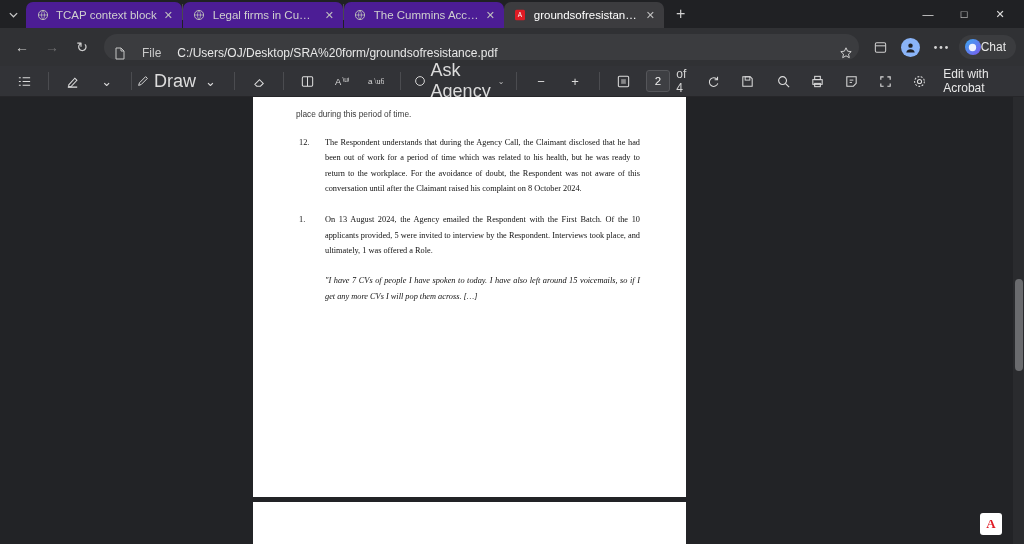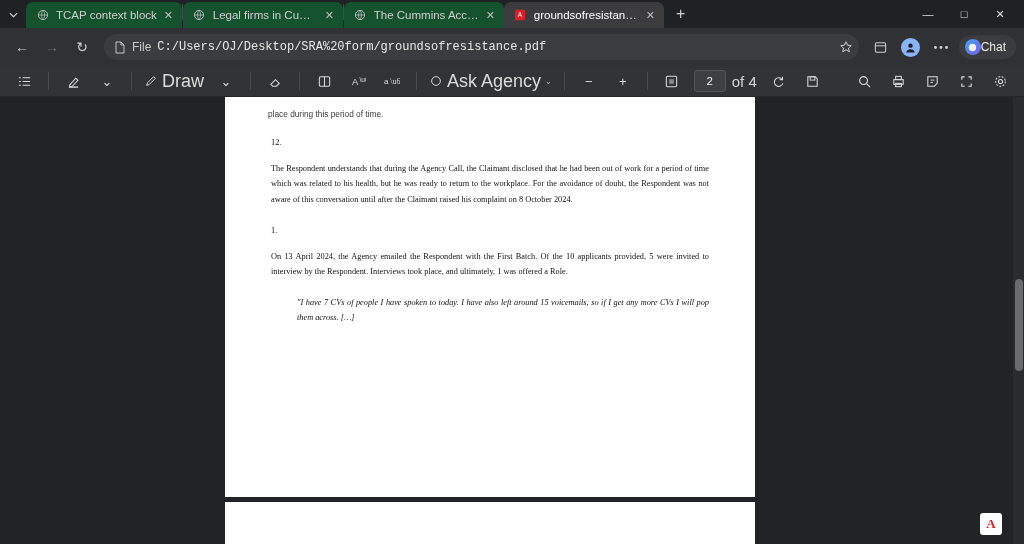--- a/index.html
+++ b/index.html
@@ -67,21 +67,21 @@
     height: 15px;
     display: flex;
     align-items: center;
     justify-content: center;
     font-size: 11px;
     color: #bfbfbf;
     flex: 0 0 auto;
     margin-left: 4px;
     border-radius: 50%;
   }
-  .tab.inactive { background: #14532d; }
+  .tab.inactive { background: #4c1d95; }
   .tab.active {
     background: #3c3c3f;
     color: #ffffff;
   }
   .tab-sep {
     width: 1px;
     height: 16px;
     background: #4a4a4d;
     align-self: center;
     margin-bottom: 5px;
@@ -132,36 +132,35 @@
     border-radius: 50%;
     font-size: 14px;
   }
   .navbtn.disabled { color: #6e6e70; }
   .urlbox {
     flex: 1 1 auto;
     height: 26px;
     background: #3b3c3f;
     border-radius: 13px;
     display: flex;
-    align-items: center;
+    align-items: flex-end;
     padding: 0 6px 0 10px;
     margin: 0 6px;
     color: #e3e3e3;
     font-size: 12px;
-    gap: 6px;
+    gap: 16px;
     min-width: 0;
   }
   .urlbox .file-label { color: #c9c9c9; }
   .urlbox .url-text {
     flex: 1 1 auto;
     white-space: nowrap;
     overflow: hidden;
     text-overflow: ellipsis;
     color: #e8e8e8;
-    font-family: Liberation Mono, monospace;
   }
   .urlbox .star { color: #cfcfcf; font-size: 13px; }
   .profile-dot {
     width: 19px;
     height: 19px;
     border-radius: 50%;
     background: #8ab4f8;
     color: #202124;
     display: flex;
     align-items: center;
@@ -225,39 +224,39 @@
     background: #3e3f43;
     border: 1px solid #55565a;
     border-radius: 3px;
     color: #f0f0f0;
     font-size: 11.5px;
     display: flex;
     align-items: center;
     justify-content: center;
     margin: 0 4px;
   }
-  .pagecount { color: #d5d5d5; font-size: 15px; margin-right: 4px; }
+  .pagecount { color: #d5d5d5; font-size: 12px; margin-right: 4px; }
   .spacer { flex: 1 1 auto; }
   .acrobat-link {
     color: #e9e9e9;
     font-size: 12px;
     padding: 0 6px;
   }
 
   
   .viewer {
     position: relative;
     height: 460px;
     background: #222326;
     overflow: hidden;
   }
   .page {
     position: absolute;
-    left: 225px;
-    width: 530px;
+    left: 253px;
+    width: 433px;
     background: #ffffff;
     color: #000;
   }
   #page1 { top: -64px; height: 464px; }
   #page2 { top: 405px; height: 200px; }
 
   .page-inner {
     padding: 0 46px;
     box-sizing: border-box;
     font-family: "Liberation Serif", serif;
@@ -267,21 +266,20 @@
     color: #3a3a3a;
     padding-top: 76px;
     padding-left: 43px;
   }
   .para {
     display: flex;
     margin-top: 16px;
     font-size: 8.3px;
     line-height: 1.85;
     color: #111;
-    flex-direction: column;
   }
   .para .num {
     width: 26px;
     flex: 0 0 26px;
     text-align: left;
   }
   .para .body {
     flex: 1 1 auto;
     text-align: justify;
   }
@@ -571,36 +569,37 @@
     <svg width="15" height="15" viewBox="0 0 16 16">
         <path d="M3 6V3h3M13 10v3h-3M13 6V3h-3M3 10v3h3" fill="none" stroke="#dcdcdc" stroke-width="1.2"></path>
       </svg>
   </div>
   <div class="tb">
     <svg width="15" height="15" viewBox="0 0 16 16">
         <circle cx="8" cy="8" r="2.2" fill="none" stroke="#dcdcdc" stroke-width="1.1"></circle>
         <circle cx="8" cy="8" r="5.2" fill="none" stroke="#dcdcdc" stroke-width="1.1" stroke-dasharray="2 1.6"></circle>
       </svg>
   </div>
+  <div class="acrobat-link">Edit with Acrobat</div>
 </div>
 
 <div class="viewer">
 
   <div class="page" id="page1">
     <div class="clipped-line">place during this period of time.</div>
     <div class="page-inner">
 
       <div class="para">
         <div class="num">12.</div>
         <div class="body">The Respondent understands that during the Agency Call, the Claimant disclosed that he had been out of work for a period of time which was related to his health, but he was ready to return to the workplace. For the avoidance of doubt, the Respondent was not aware of this conversation until after the Claimant raised his complaint on 8 October 2024.</div>
       </div>
 
       <div class="para">
         <div class="num">1.</div>
-        <div class="body">On 13 April 2024, the Agency emailed the Respondent with the First Batch. Of the 10 applicants provided, 5 were invited to interview by the Respondent. Interviews took place, and ultimately, 1 was offered a Role.</div>
+        <div class="body">On 13 August 2024, the Agency emailed the Respondent with the First Batch. Of the 10 applicants provided, 5 were invited to interview by the Respondent. Interviews took place, and ultimately, 1 was offered a Role.</div>
       </div>
 
 
       <div class="quote">"I have 7 CVs of people I have spoken to today. I have also left around 15 voicemails, so if I get any more CVs I will pop them across. […]</div>
     </div>
   </div>
 
   <div class="page" id="page2">
     <div class="p2-block">
       

